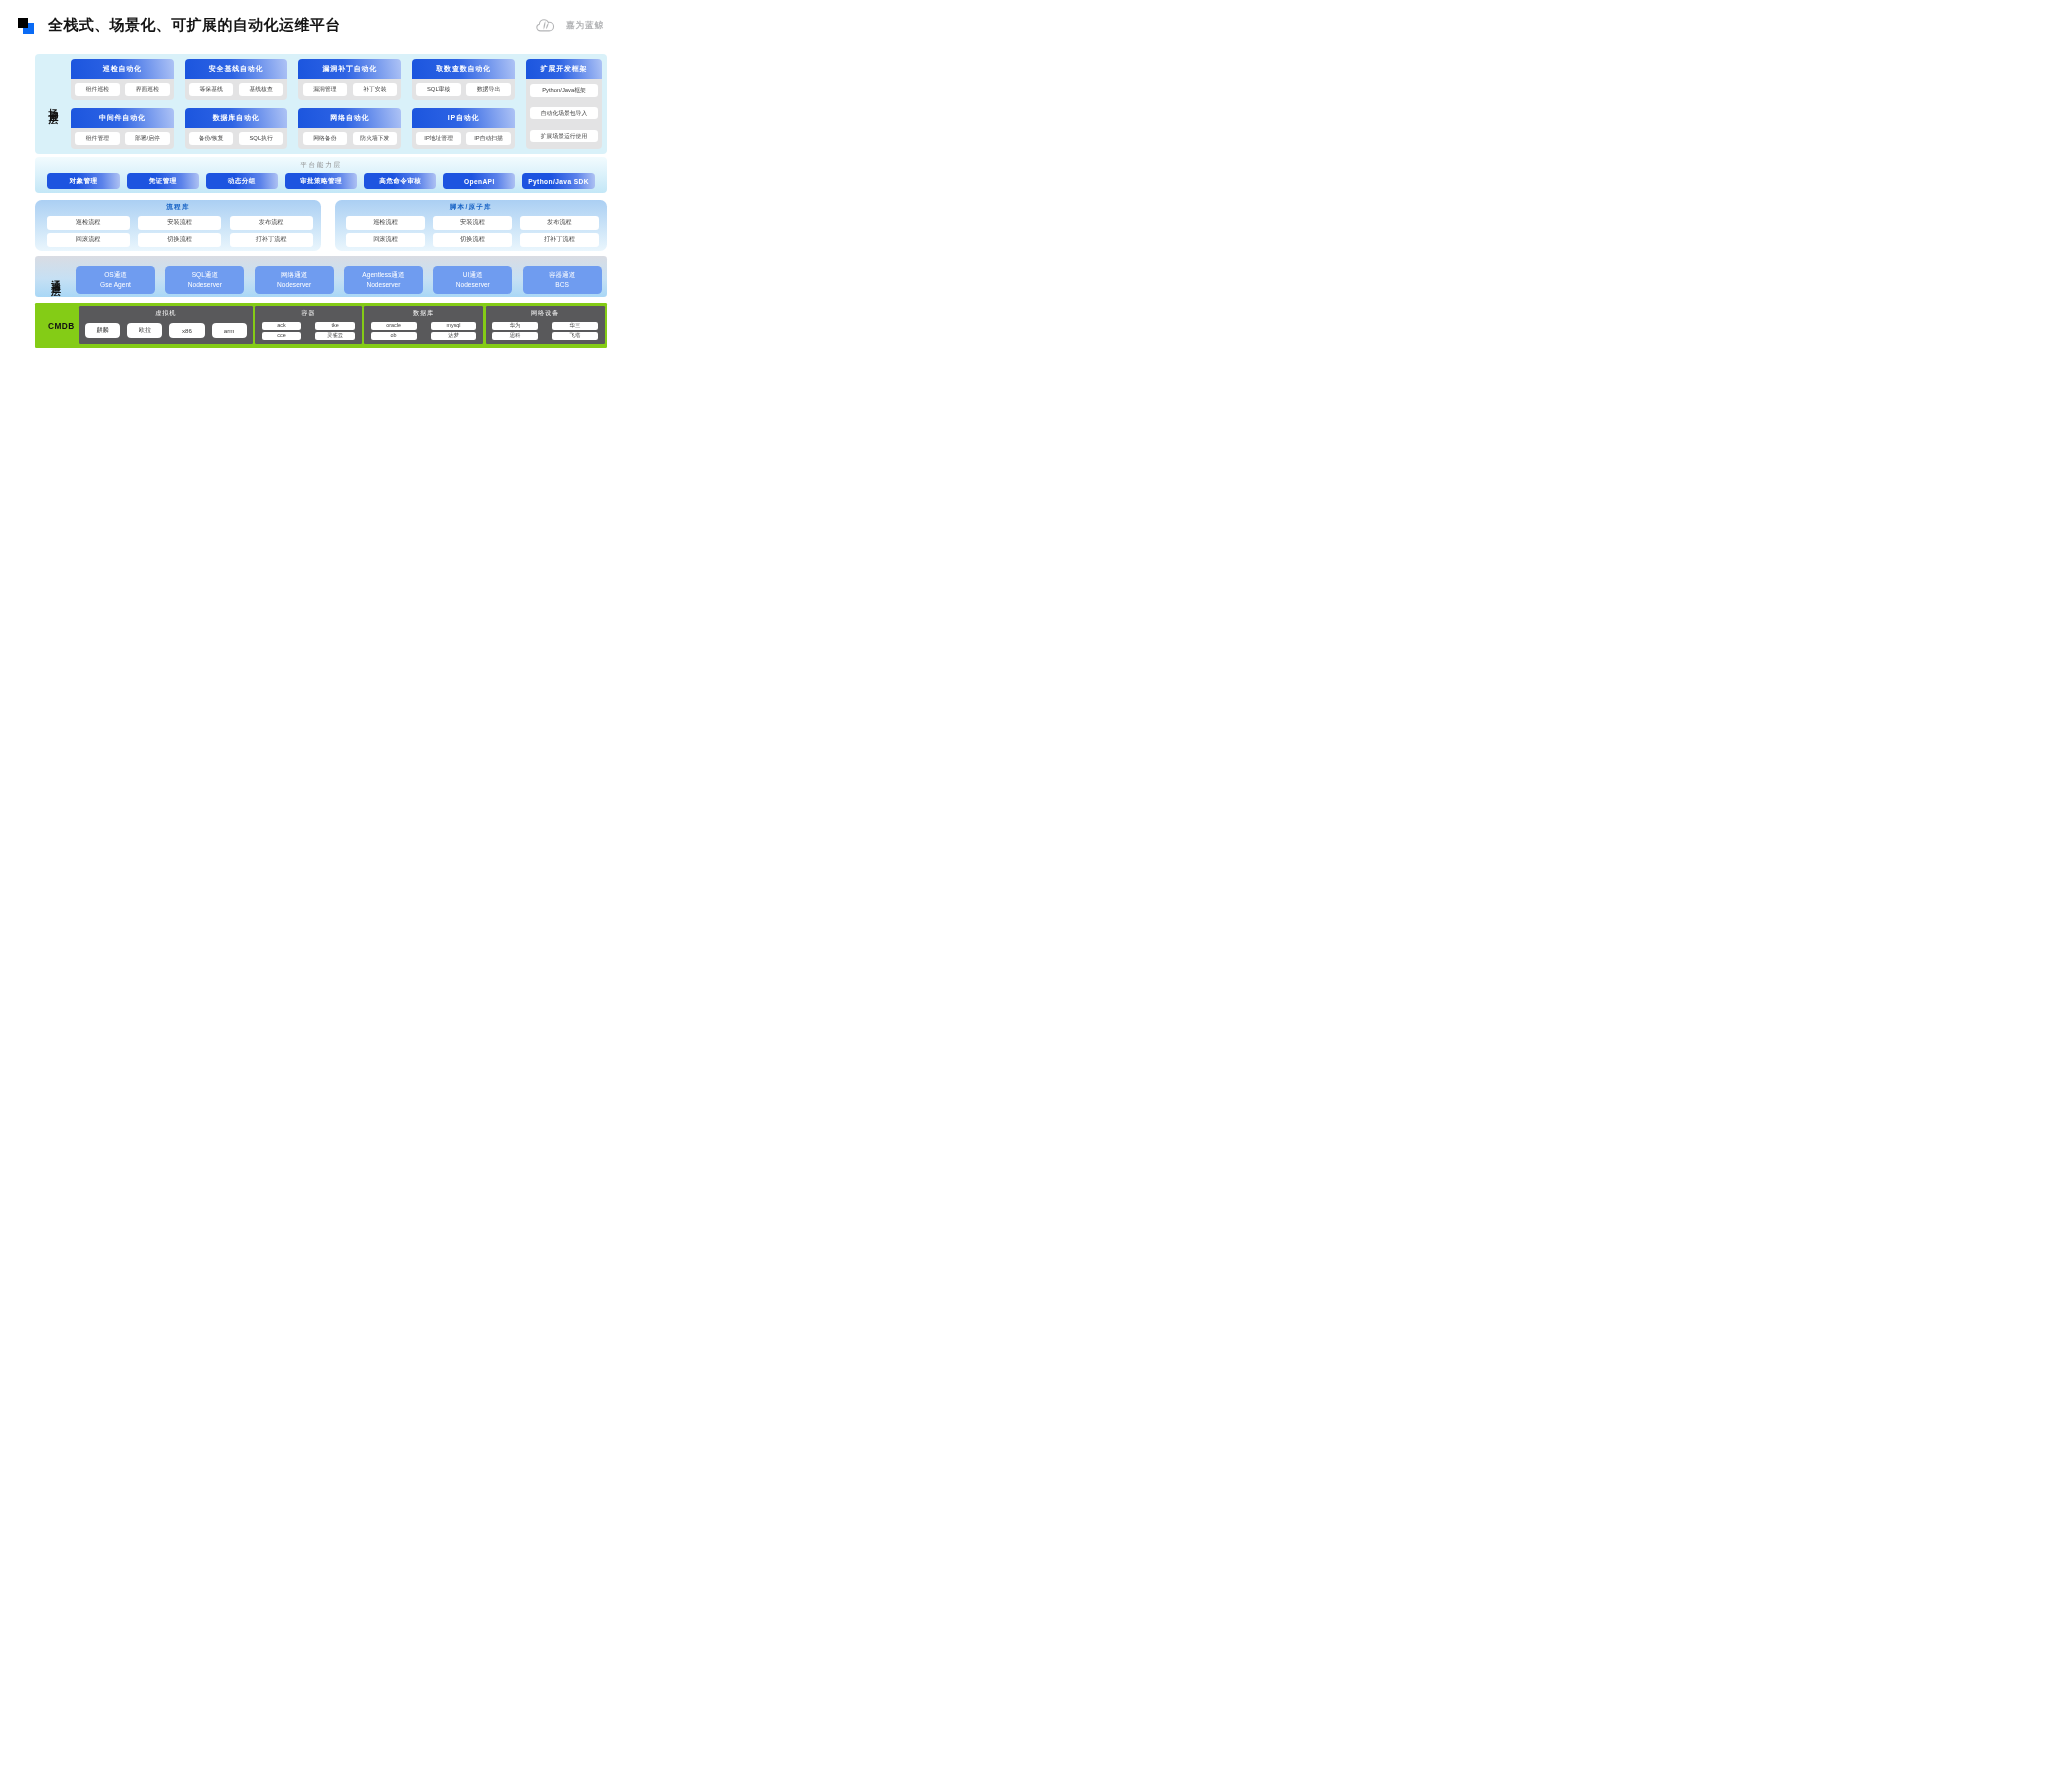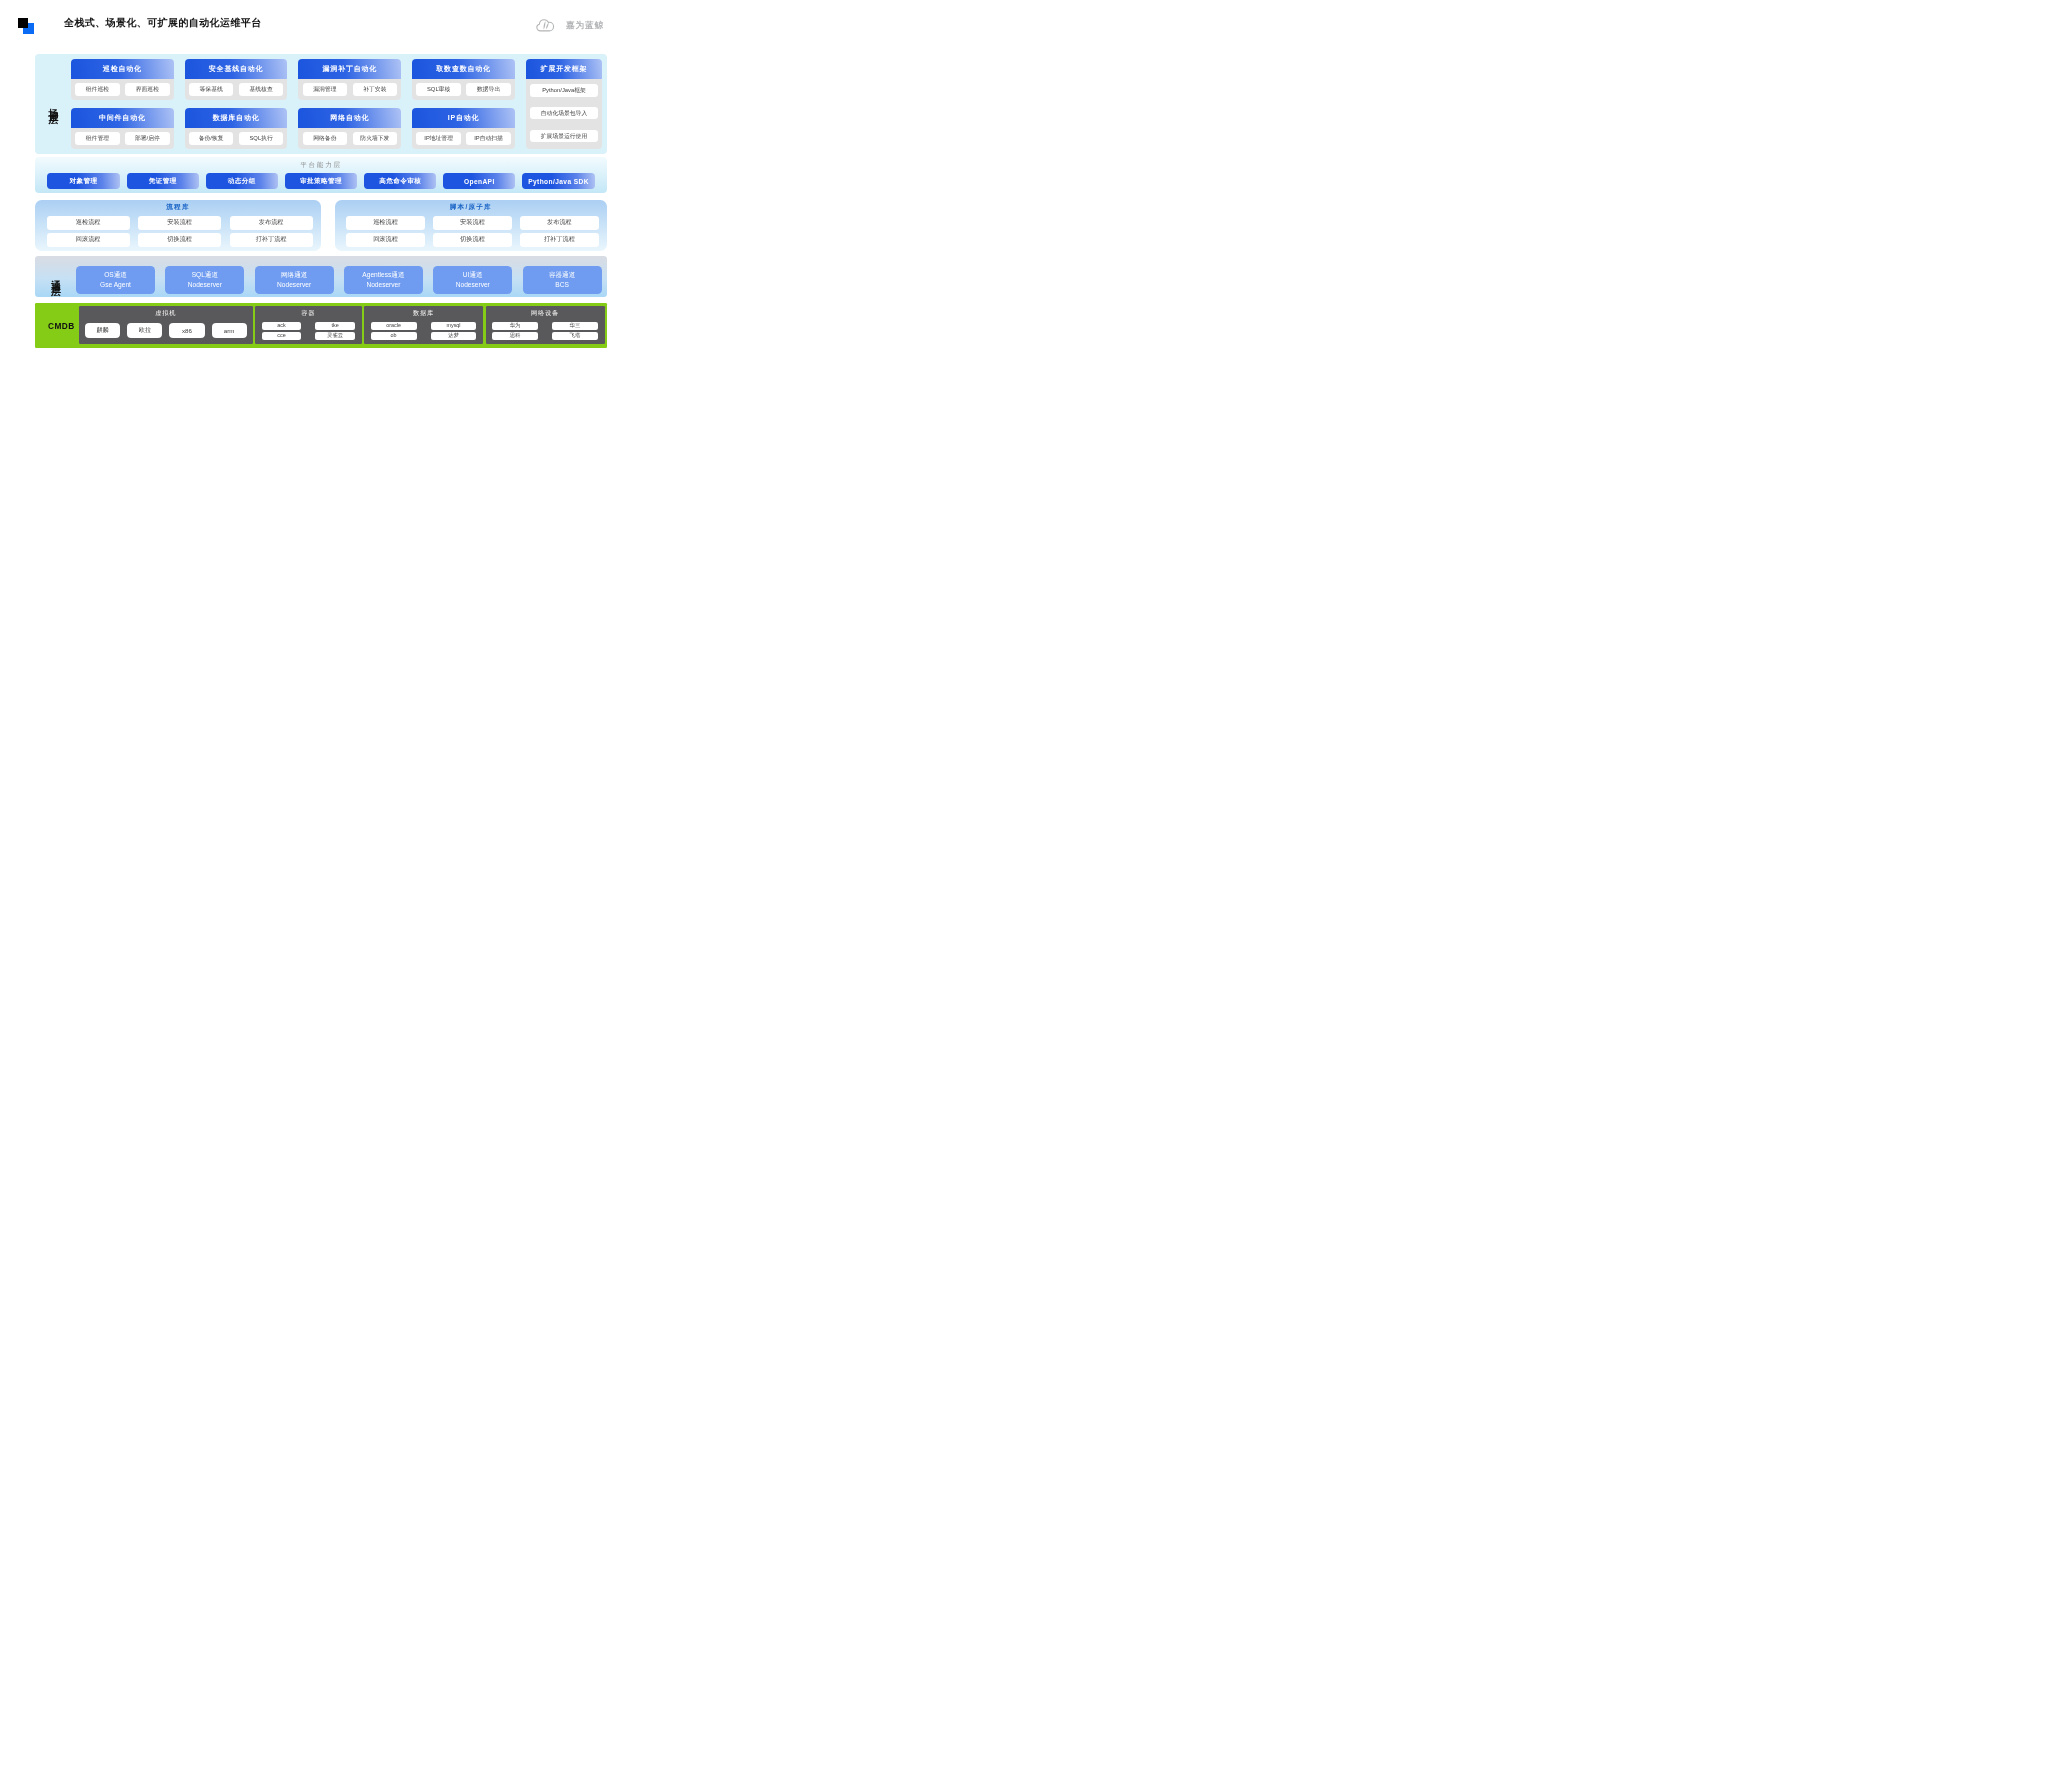--- a/index.html
+++ b/index.html
@@ -4,21 +4,21 @@
 <style>
   html,body { margin:0; padding:0; background:#ffffff; }
   .slide {
     position:relative; width:635px; height:357px; background:#ffffff; overflow:hidden;
     font-family:"Liberation Sans","DejaVu Sans",sans-serif;
   }
   
   .bullet { position:absolute; left:18px; top:18px; width:17.4px; height:17.4px; }
   .bullet .sq-blue { position:absolute; left:5.4px; top:5.4px; width:10.3px; height:10.3px; background:#0a6bf5; }
   .bullet .sq-black { position:absolute; left:0; top:0; width:10.3px; height:10.3px; background:#000000; }
-  .page-title { position:absolute; left:64px; top:15.7px; font-size:10px; font-weight:800; color:#141414; letter-spacing:0.4px; white-space:nowrap; }
+  .page-title { position:absolute; left:48px; top:15.7px; font-size:15px; font-weight:800; color:#141414; letter-spacing:0.4px; white-space:nowrap; }
   .logo { position:absolute; right:31px; top:18px; display:flex; align-items:center; gap:11px; color:#b3b4b6; }
   .logo-text { font-size:8.7px; font-weight:700; letter-spacing:0.8px; }
 
   
   .layer { position:absolute; left:35px; width:572px; }
   .v-label { position:absolute; left:0; top:0; bottom:0; width:36px; display:flex; align-items:center; justify-content:center;
              writing-mode:vertical-rl; text-orientation:upright; letter-spacing:2.9px;
              font-size:10px; font-weight:700; color:#111; }
   .pill { background:#fff; border-radius:3.3px; display:flex; align-items:center; justify-content:center; font-size:5.8px; color:#3c3c3c; flex:1; }
 

